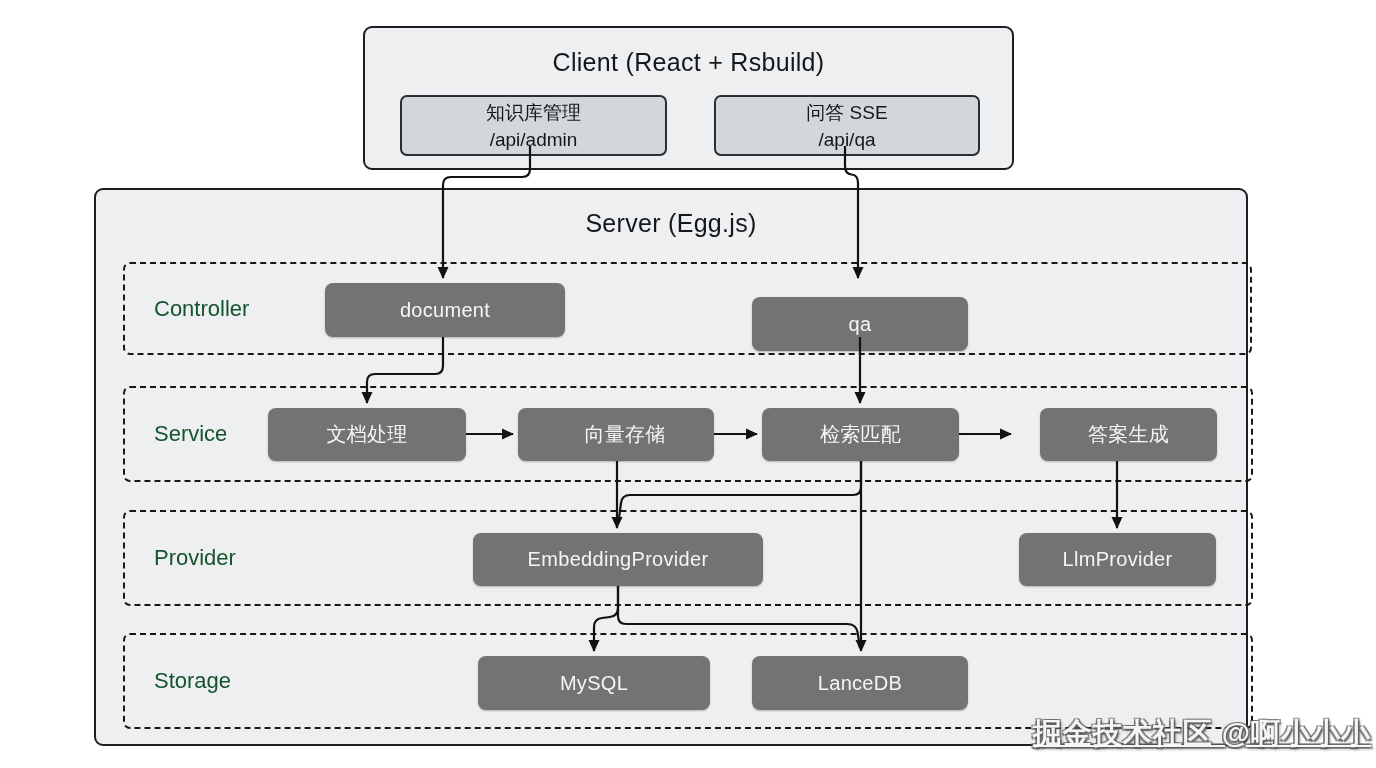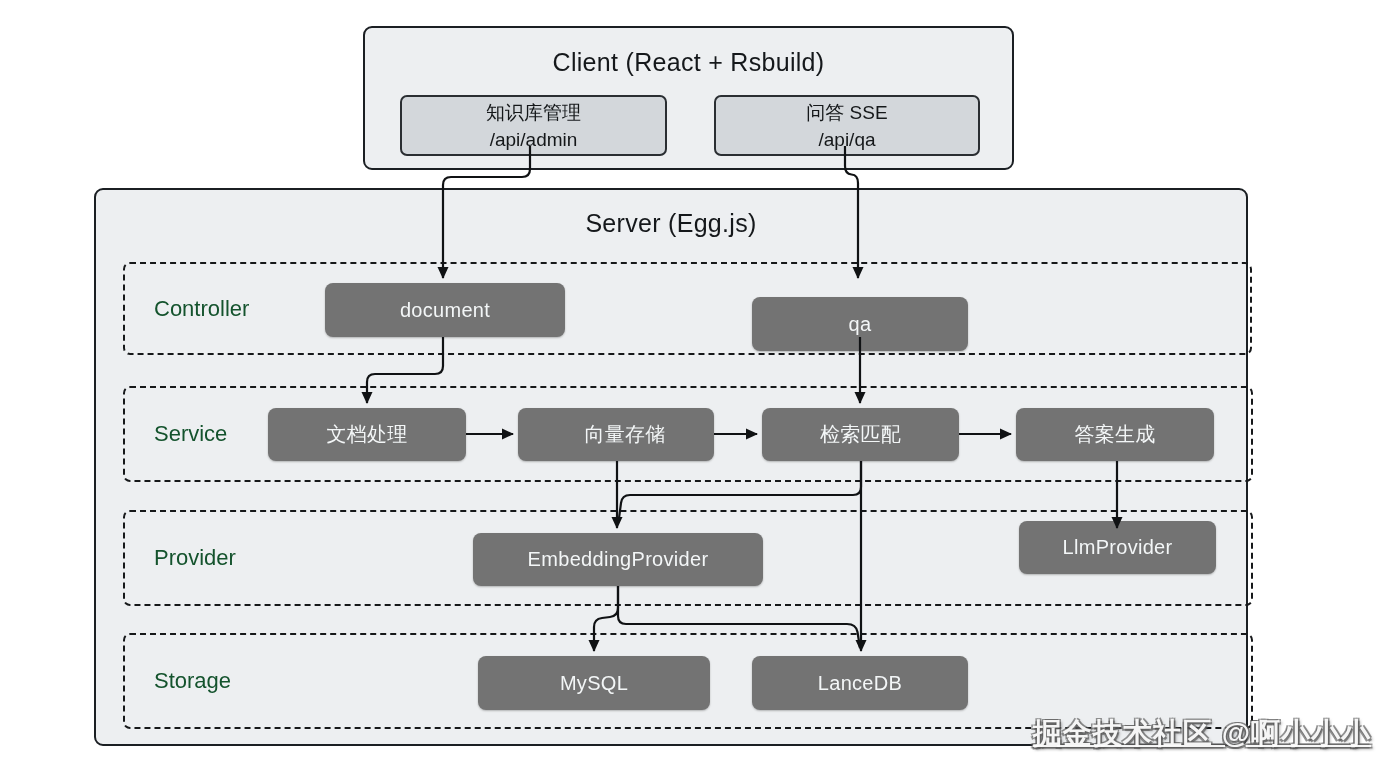--- a/index.html
+++ b/index.html
@@ -132,24 +132,24 @@
   <div class="layer" style="left:123px; top:633px; width:1130px; height:96px;">
     <div class="layer-label">Storage</div>
   </div>
 
   <div class="node" style="left:325px; top:283px; width:240px; height:54px;">document</div>
   <div class="node" style="left:752px; top:297px; width:216px; height:54px;">qa</div>
 
   <div class="node" style="left:268px; top:408px; width:198px; height:53px;">文档处理</div>
   <div class="node" style="left:518px; top:408px; width:196px; height:53px;padding-left:18px;">向量存储</div>
   <div class="node" style="left:762px; top:408px; width:197px; height:53px;">检索匹配</div>
-  <div class="node" style="left:1016px; top:408px; width:198px; height:53px;">答案生成</div>
+  <div class="node" style="left:1040px; top:408px; width:177px; height:53px;">答案生成</div>
 
   <div class="node" style="left:473px; top:533px; width:290px; height:53px;">EmbeddingProvider</div>
-  <div class="node" style="left:1019px; top:521px; width:197px; height:53px;">LlmProvider</div>
+  <div class="node" style="left:1019px; top:533px; width:197px; height:53px;">LlmProvider</div>
 
   <div class="node" style="left:478px; top:656px; width:232px; height:54px;">MySQL</div>
   <div class="node" style="left:752px; top:656px; width:216px; height:54px;">LanceDB</div>
 
   <svg id="edges" width="1376" height="768" viewBox="0 0 1376 768">
     <defs>
       <marker id="arrow" markerUnits="userSpaceOnUse" markerWidth="13" markerHeight="12" refX="11" refY="6" orient="auto">
         <polygon points="0 0.5, 12 6, 0 11.5" fill="#101214"></polygon>
       </marker>
     </defs>

